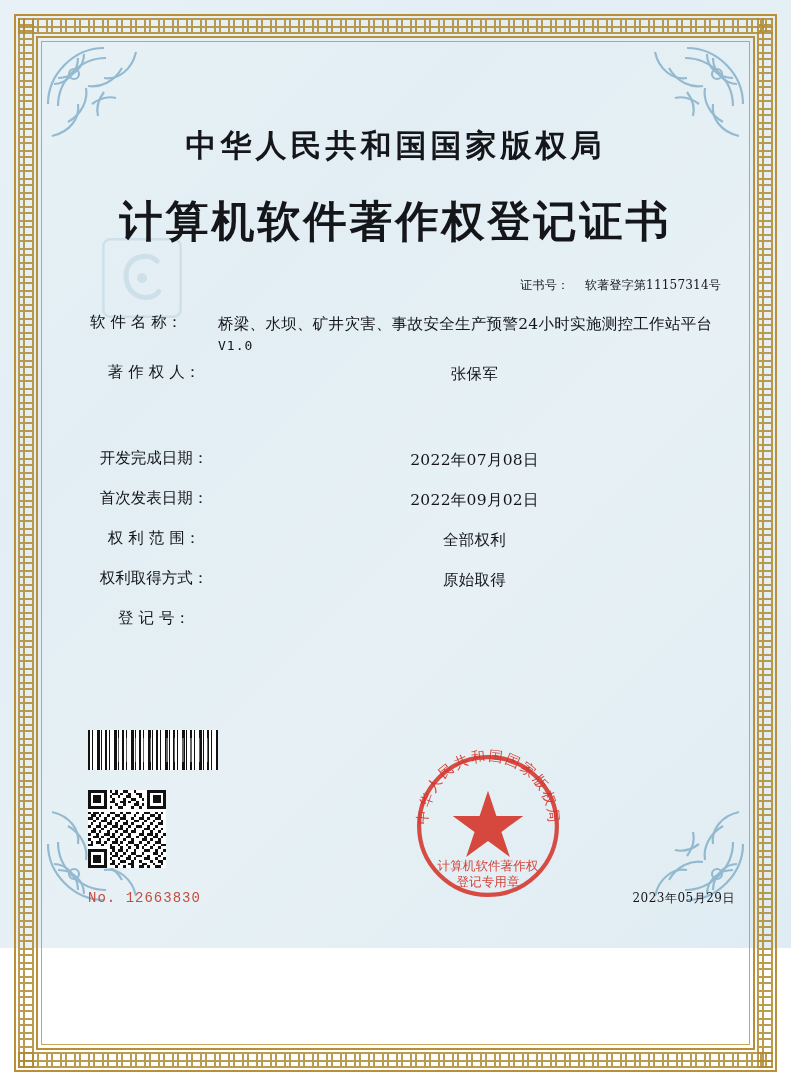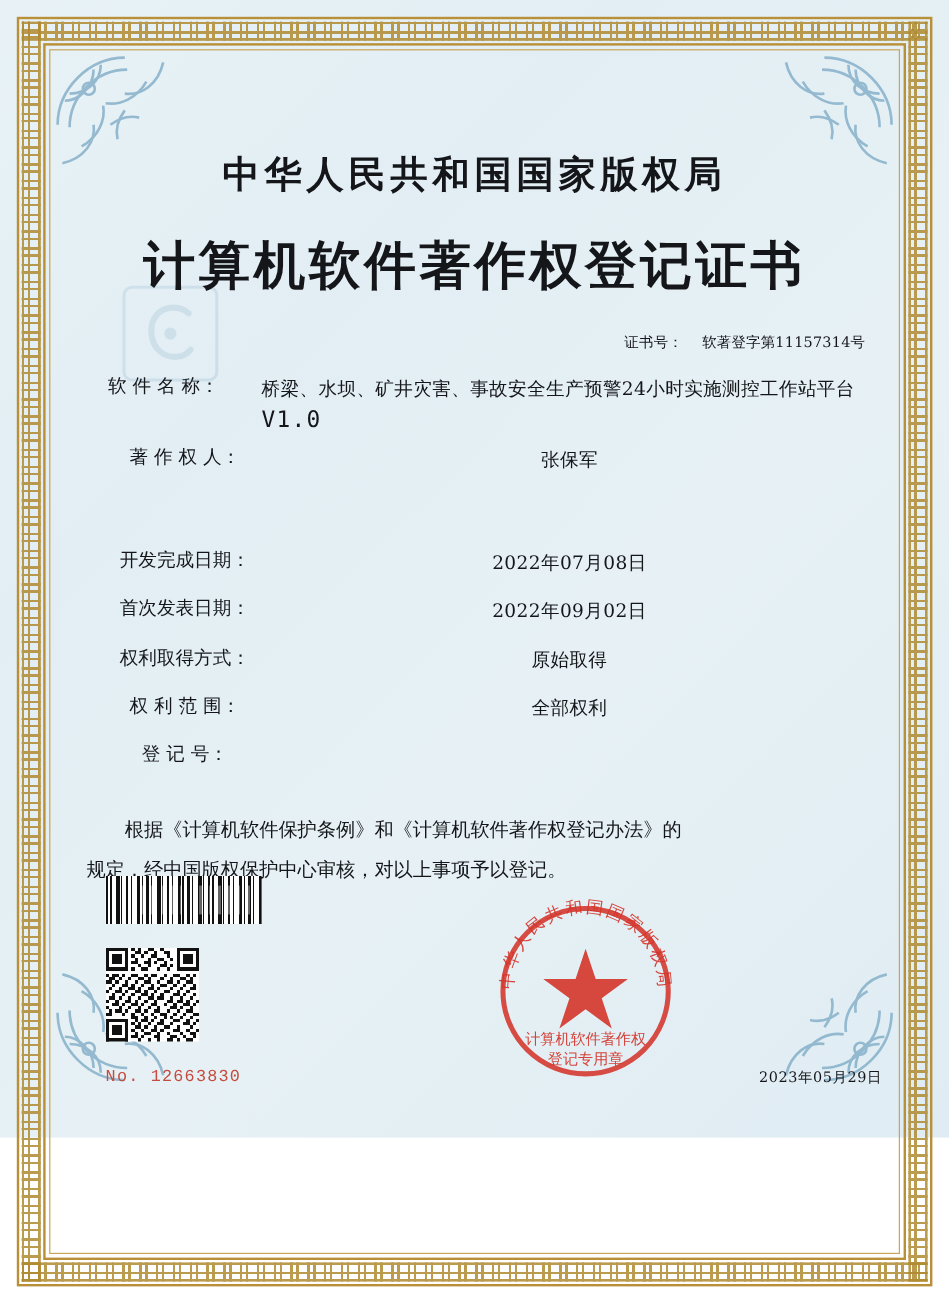--- a/index.html
+++ b/index.html
@@ -153,21 +153,21 @@
     letter-spacing: 0;
   }
   .field-value {
     flex: 1;
     line-height: 1.55;
     letter-spacing: .3px;
   }
   .field-value .ver {
     display: block;
     font-family: "DejaVu Sans Mono", monospace;
-    font-size: 19px;
+    font-size: 13px;
     letter-spacing: 1px;
   }
 
   .gap-block { height: 46px; }
 
   .field-row.tight { margin-bottom: 16px; text-align: center; }
 
   .paragraph {
     margin-top: 36px;
     padding-left: 12px;
@@ -362,39 +362,35 @@
         <div class="field-label">开发完成日期：</div>
         <div class="field-value">2022年07月08日</div>
       </div>
 
       <div class="field-row tight">
         <div class="field-label">首次发表日期：</div>
         <div class="field-value">2022年09月02日</div>
       </div>
 
       <div class="field-row tight">
+        <div class="field-label">权 利 范 围：</div>
+        <div class="field-value">全部权利</div>
+      </div>
+
+      <div class="field-row tight">
         <div class="field-label">权利取得方式：</div>
         <div class="field-value">原始取得</div>
       </div>
 
       <div class="field-row tight">
-        <div class="field-label">权 利 范 围：</div>
-        <div class="field-value">全部权利</div>
-      </div>
-
-      <div class="field-row tight">
         <div class="field-label">登 记 号：</div>
       </div>
 
     </div>
 
-    <div class="paragraph">
-      <p class="first">根据《计算机软件保护条例》和《计算机软件著作权登记办法》的</p>
-      <p>规定，经中国版权保护中心审核，对以上事项予以登记。</p>
-    </div>
 
   </div>
 
   <div class="barcode"></div>
   <div class="barcode-overlay"></div>
 
   <div class="qr">
     <svg viewBox="0 0 29 29" xmlns="http://www.w3.org/2000/svg" shape-rendering="crispEdges">
       <rect width="29" height="29" fill="#ffffff"></rect>
       <g fill="#111111">

